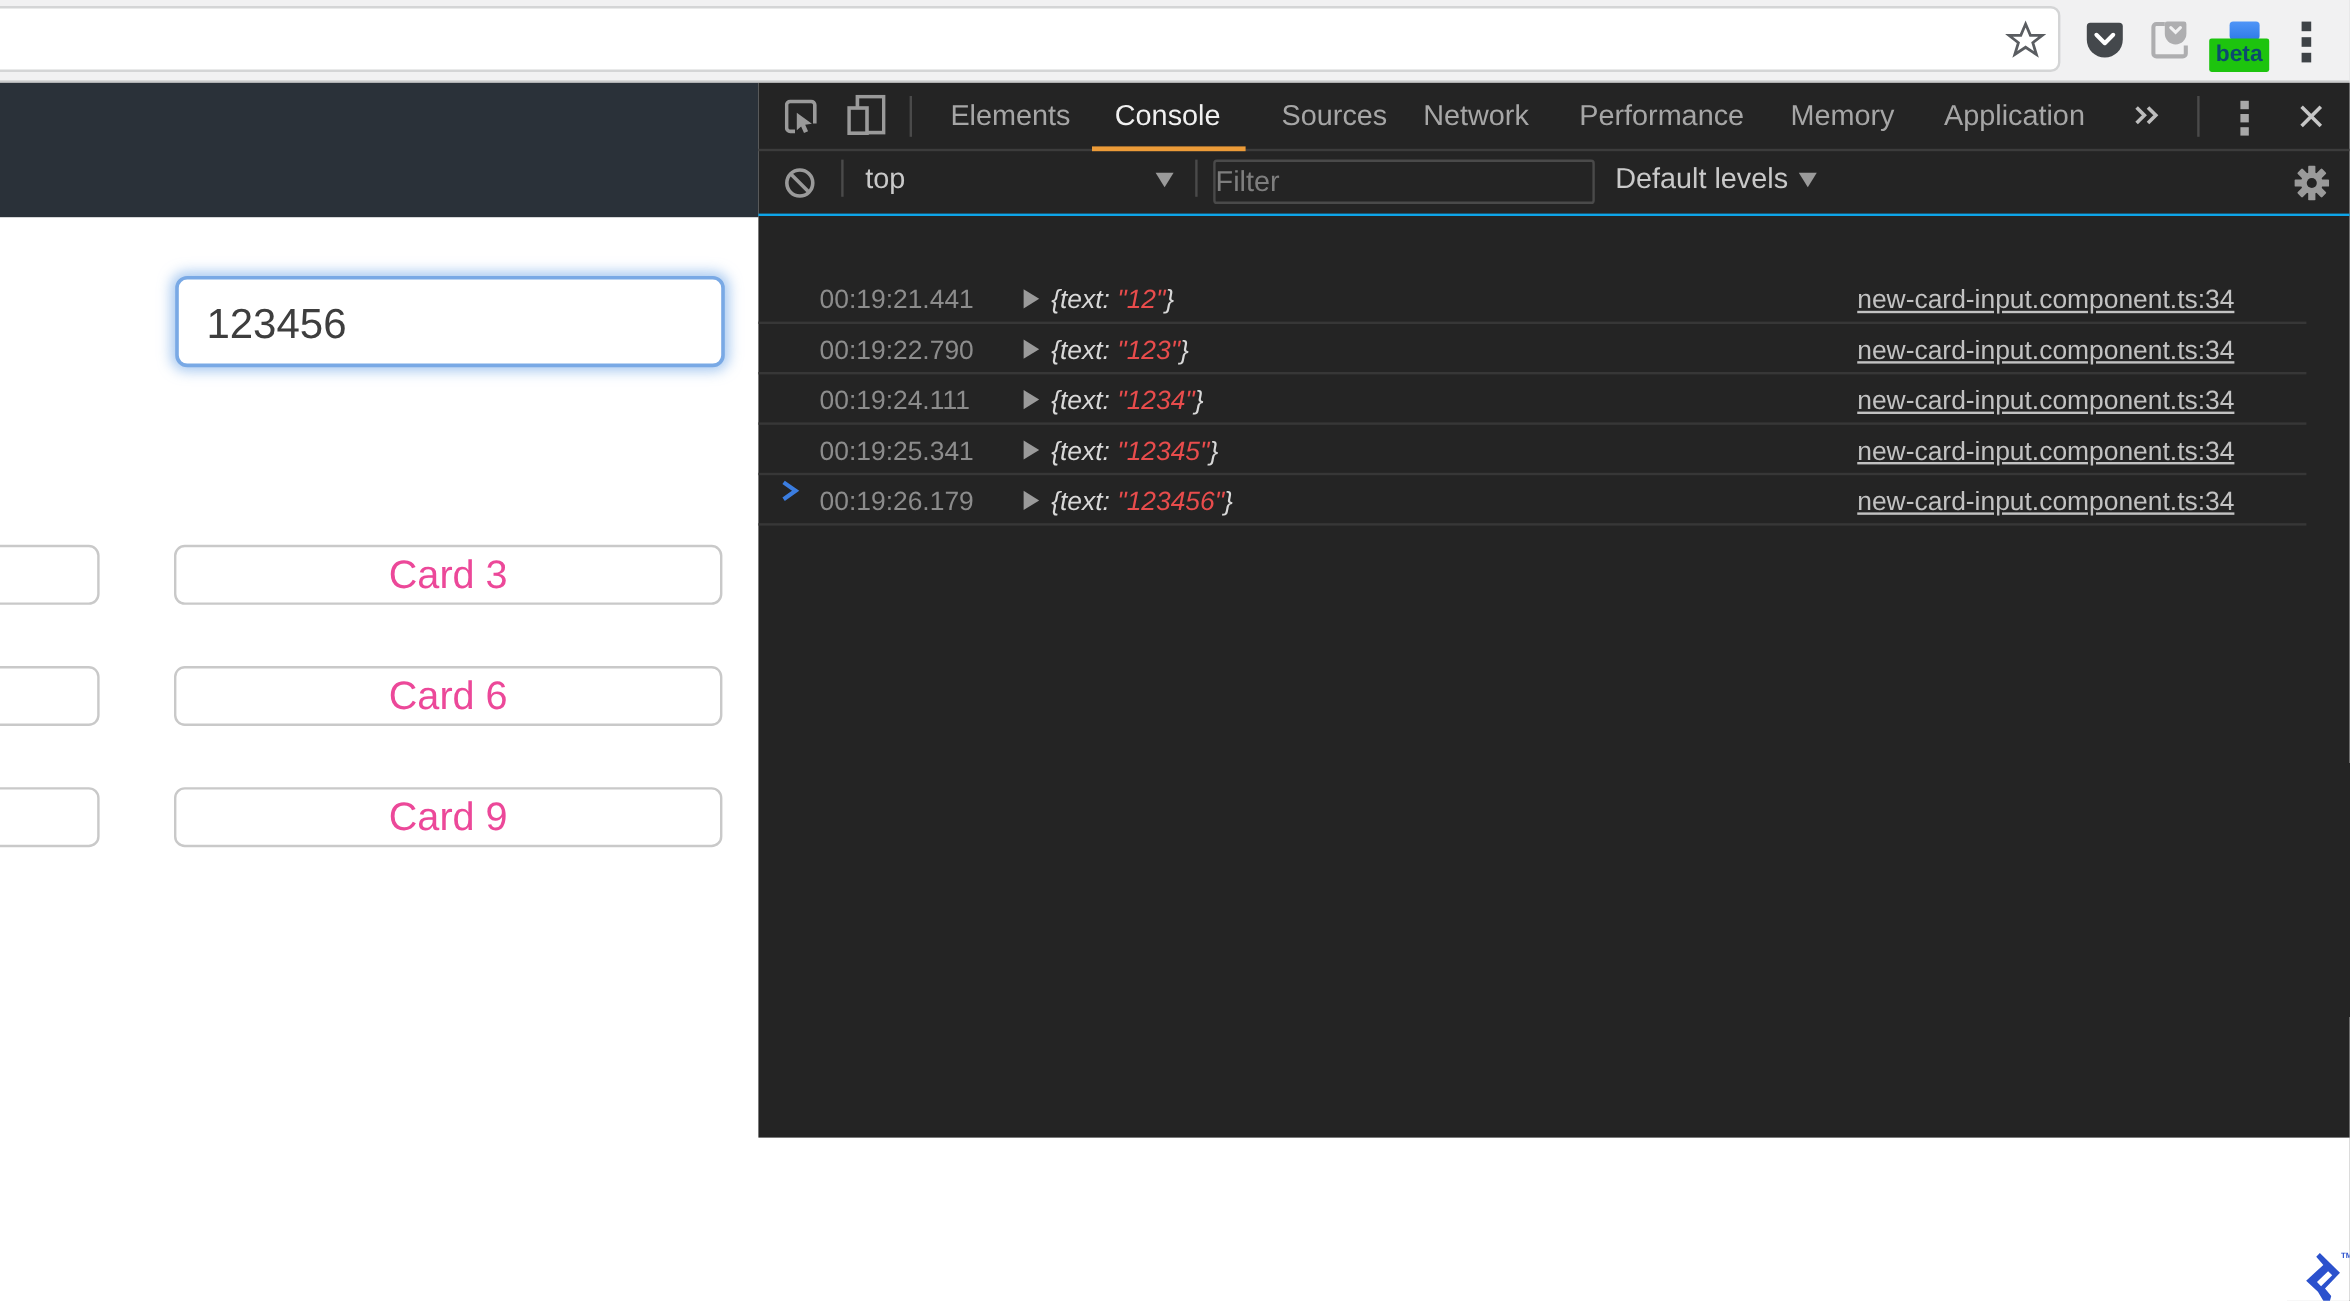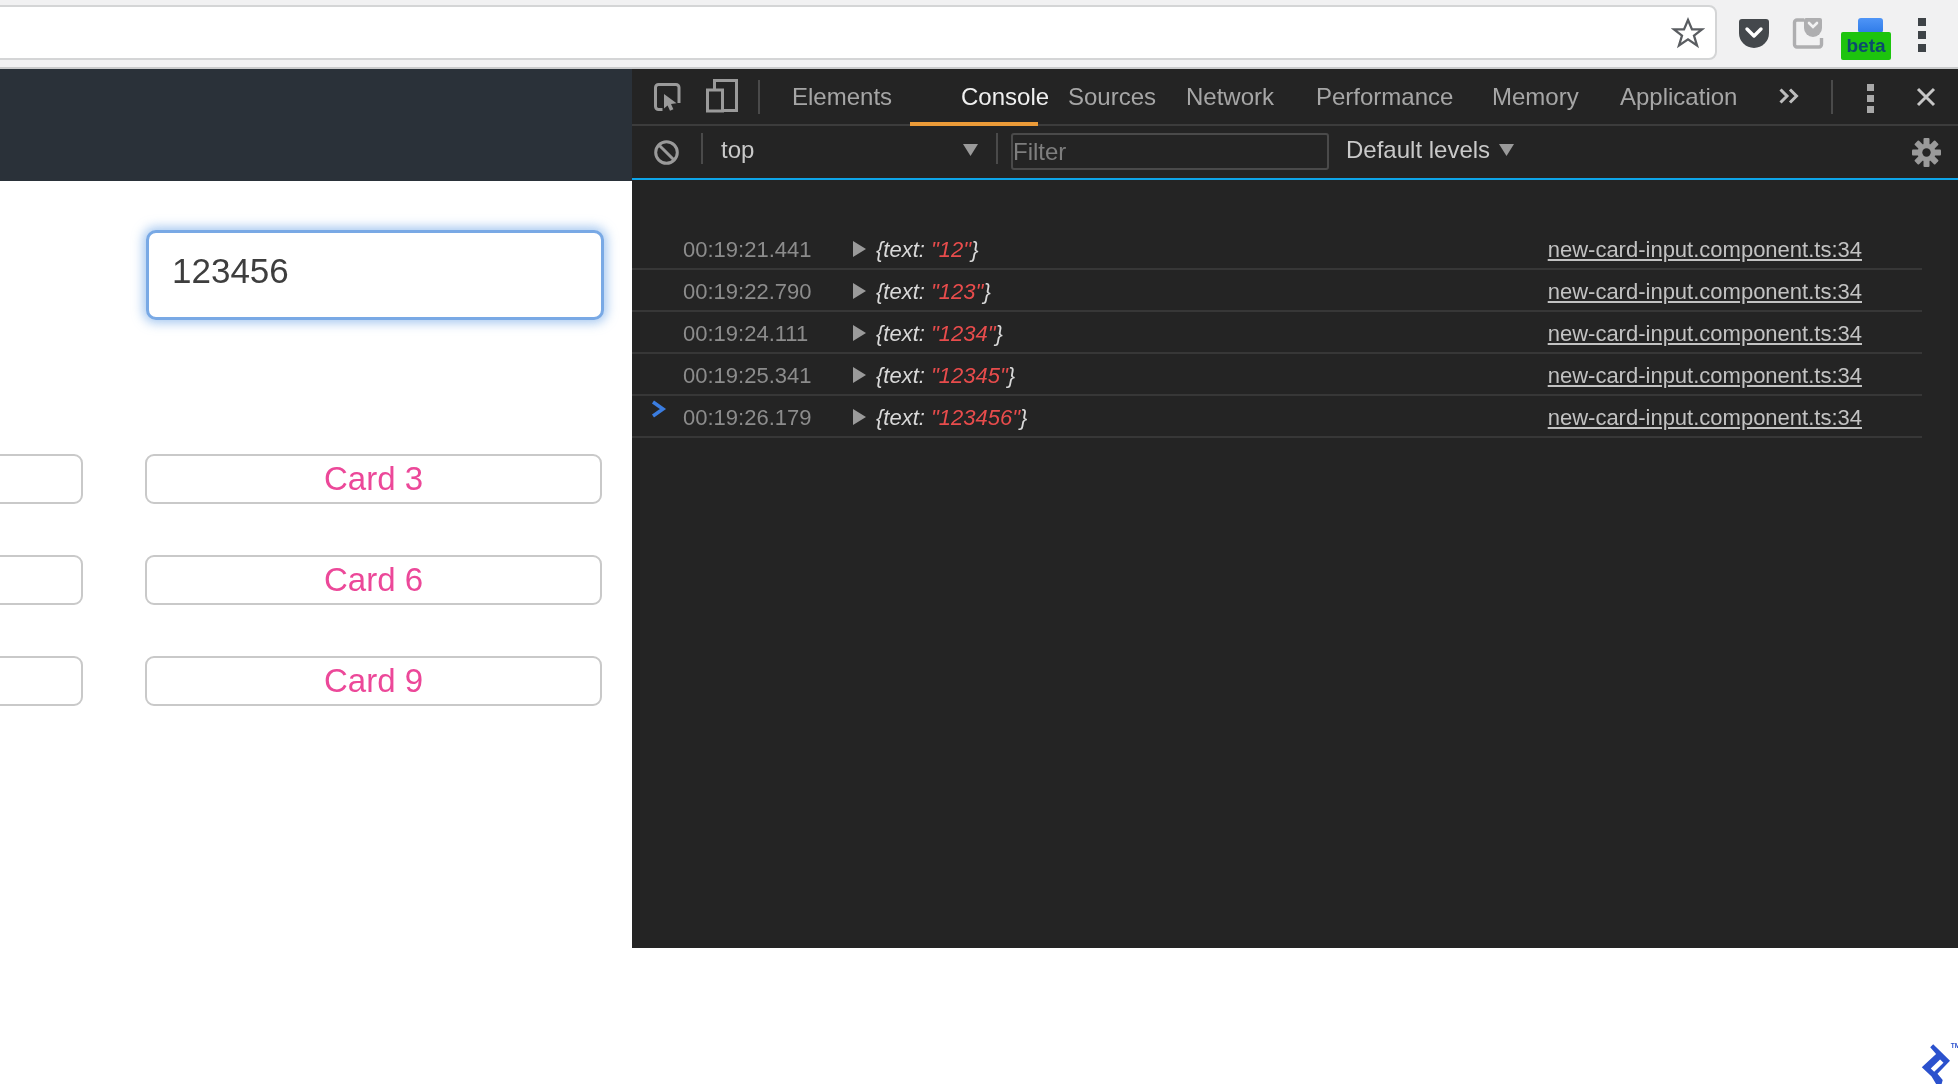--- a/index.html
+++ b/index.html
@@ -2,21 +2,21 @@
 <html><head>
 <meta charset="utf-8">
 <style>
   * { margin:0; padding:0; box-sizing:border-box; }
   html,body { width:1958px; height:1084px; background:#fff; font-family:"Liberation Sans",sans-serif; overflow:hidden; }
   
   #toolbar { position:absolute; left:0; top:0; width:1958px; height:69px; background:#f1f1f2; border-bottom:2px solid #c9cacb; }
   #omnibox { position:absolute; left:-12px; top:5px; width:1729px; height:55px; background:#fff; border:2px solid #d4d5d6; border-radius:8px; }
   
   #pageheader { position:absolute; left:0; top:69px; width:632px; height:112px; background:#2a3139; }
-  .inputbox { position:absolute; left:146px; top:230px; width:458px; height:90px; background:#fff; border:3px solid #79a9e5; border-radius:10px; box-shadow:0 0 11px 3px rgba(118,170,232,0.65); font-size:35px; color:#3e3e3e; line-height:76px; padding-left:23px; }
+  .inputbox { position:absolute; left:146px; top:230px; width:458px; height:76px; background:#fff; border:3px solid #79a9e5; border-radius:10px; box-shadow:0 0 11px 3px rgba(118,170,232,0.65); font-size:35px; color:#3e3e3e; line-height:76px; padding-left:23px; }
   .card { position:absolute; width:457px; height:50px; background:#fff; border:2px solid #c9c9c9; border-radius:9px; font-size:33px; color:#ec4899; text-align:center; line-height:46px; }
   
   #devtools { position:absolute; left:632px; top:69px; width:1326px; height:879px; background:#242424; }
   #tabbar { position:absolute; left:0; top:0; width:1326px; height:57px; border-bottom:2px solid #3c3c3c; }
   .tab { position:absolute; top:16px; font-size:24px; color:#a6a6a6; line-height:24px; white-space:nowrap; }
   .tab.sel { color:#f0f0f0; }
   #underline { position:absolute; left:278px; top:53px; width:128px; height:4px; background:#ec9b38; }
   #toolbar2 { position:absolute; left:0; top:57px; width:1326px; height:54px; border-bottom:2px solid #0ea5e9; }
   .vsep { position:absolute; width:2px; background:#4a4a4a; }
   .t2txt { position:absolute; font-size:24px; color:#c9c9c9; line-height:24px; white-space:nowrap; }
@@ -56,21 +56,21 @@
 <div class="inputbox">123456</div>
 <div class="card" style="left:-374px; top:454px;"></div>
 <div class="card" style="left:-374px; top:555px;"></div>
 <div class="card" style="left:-374px; top:656px;"></div>
 <div class="card" style="left:145px; top:454px;">Card 3</div>
 <div class="card" style="left:145px; top:555px;">Card 6</div>
 <div class="card" style="left:145px; top:656px;">Card 9</div>
 <div id="devtools">
   <div id="tabbar">
     <div class="tab" style="left:160px;">Elements</div>
-    <div class="tab sel" style="left:297px;margin-left:32px;">Console</div>
+    <div class="tab sel" style="left:297px;">Console</div>
     <div class="tab" style="left:436px;">Sources</div>
     <div class="tab" style="left:554px;">Network</div>
     <div class="tab" style="left:684px;">Performance</div>
     <div class="tab" style="left:860px;">Memory</div>
     <div class="tab" style="left:988px;">Application</div>
     <div id="underline"></div>
     <div class="vsep" style="left:126px; top:11px; height:34px;"></div>
     <svg style="position:absolute; left:22px; top:14px;" width="27" height="29" viewBox="0 0 27 29">
       <path d="M8.5 26.5 H4.5 a3 3 0 0 1 -3 -3 V4.5 a3 3 0 0 1 3 -3 H22 a3 3 0 0 1 3 3 V20" fill="none" stroke="#9a9a9a" stroke-width="3"></path>
       <path d="M10 11 V25.6 L13.6 22.4 L16 27.8 L19.4 26.3 L17 20.9 L22.6 20.2 Z" fill="#9a9a9a"></path>

